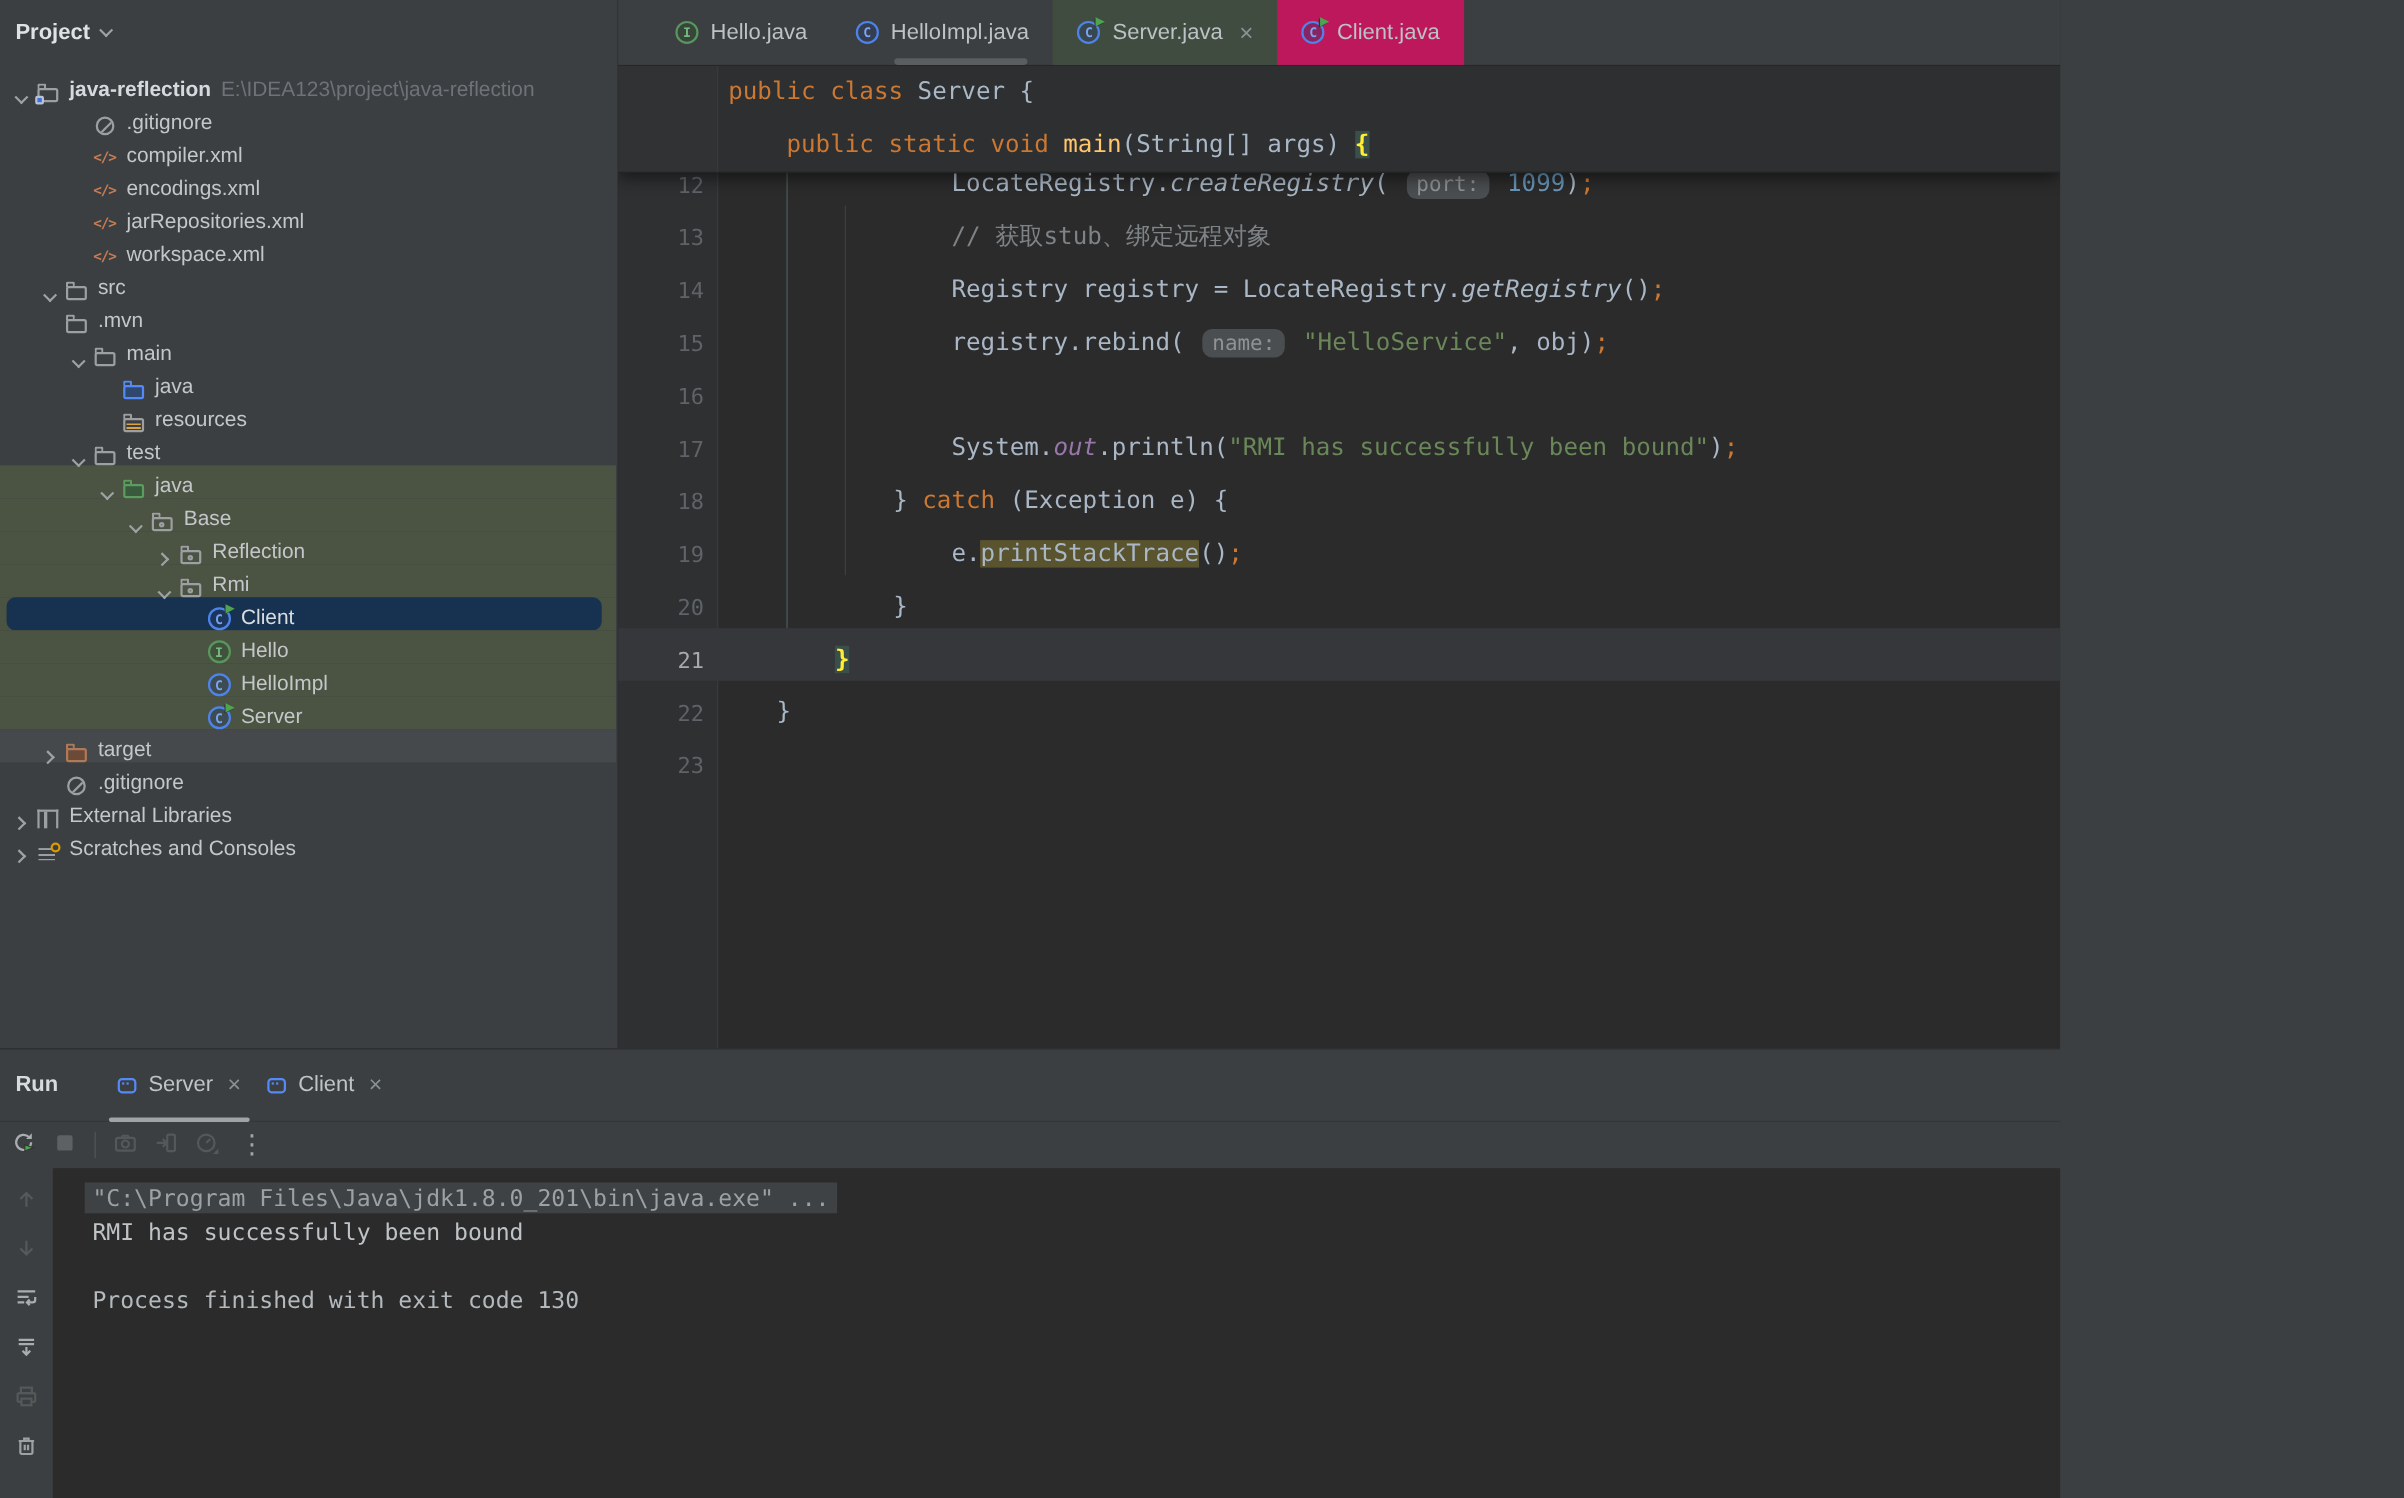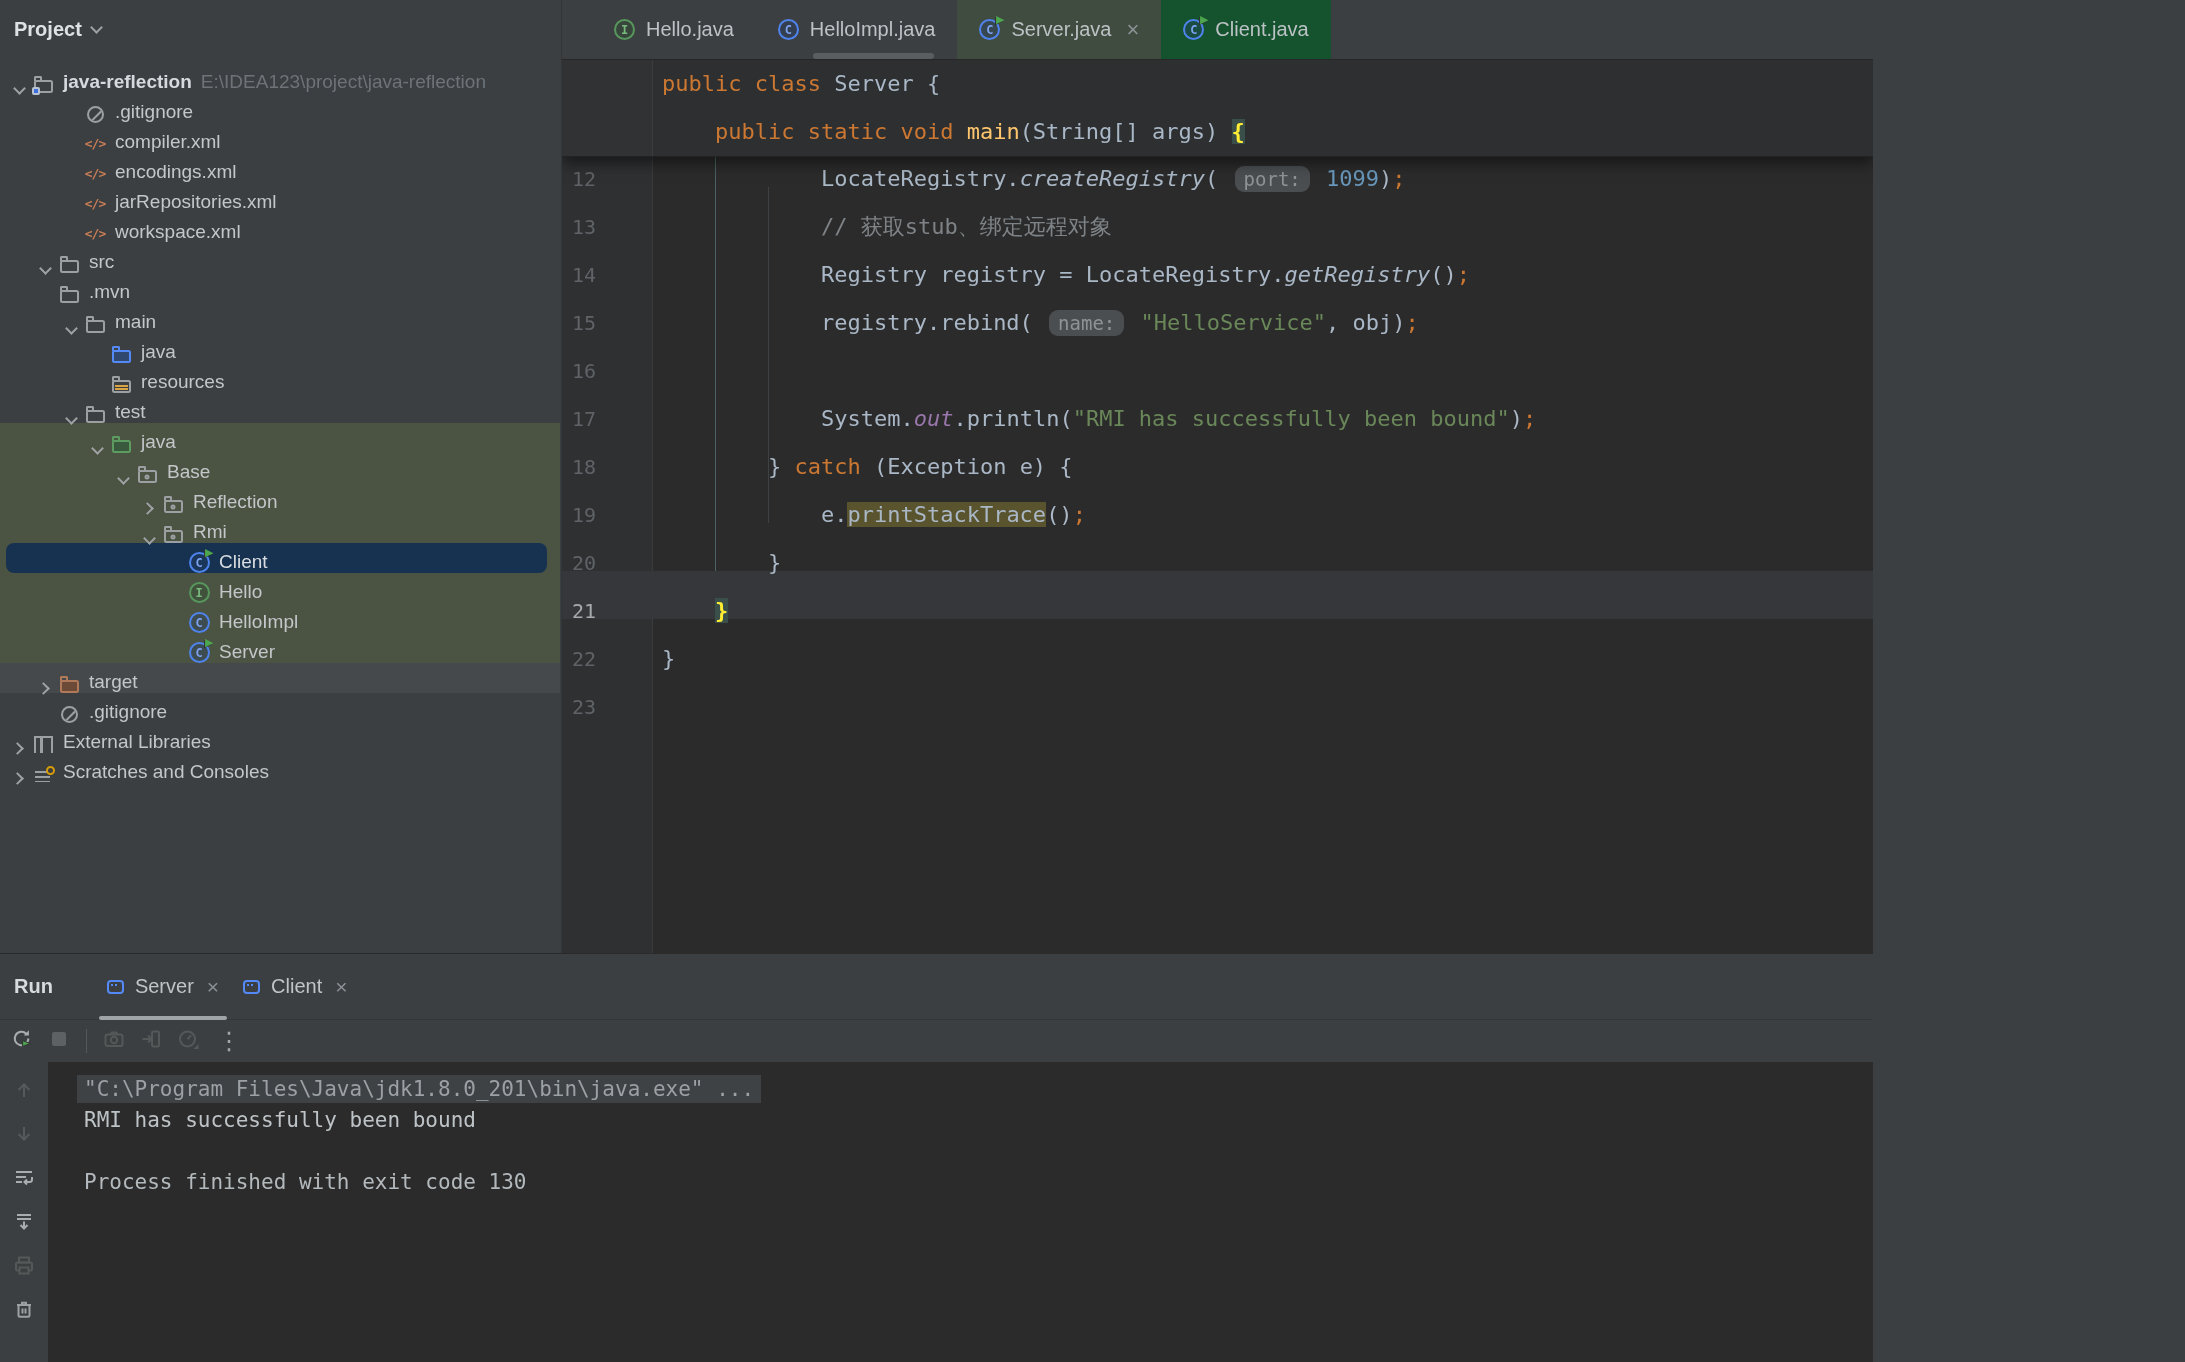--- a/index.html
+++ b/index.html
@@ -66,30 +66,30 @@
   .iic::before { content:"I"; color:#79b97e; font:bold 12px "DejaVu Sans Mono",monospace; }
   .cic.run::after { content:"▶"; position:absolute; right:-6px; top:-8px; color:#4da54d; font-size:11px;
                     text-shadow:-1px 1px 0 #2f3133; }
 
   
   .editor-wrap { position:absolute; left:561px; top:0; right:0; height:953px; background:#2b2b2b; border-left:1px solid #333638; }
   .tabbar { position:relative; height:60px; background:#3c3f41; display:flex; align-items:stretch; padding-left:30px;
             border-bottom:1px solid #272727; box-sizing:border-box; }
   .etab { display:flex; align-items:center; gap:11px; padding:14px 22px; font-size:20px; color:#bcc2c5; }
   .etab.sel { background:#414c41; }
-  .etab.alt { background:#14532d; }
+  .etab.alt { background:#be185d; }
   .tclose { color:#8a9296; font-size:22px; margin-left:4px; }
   .tab-thumb { position:absolute; left:251px; bottom:0; width:121px; height:6px; background:#5a5e60; border-radius:3px; }
 
   .editor { position:absolute; top:60px; left:0; right:0; bottom:0; overflow:hidden; }
   .gutter-bg { position:absolute; left:0; top:0; bottom:0; width:90px; background:#2e3032; border-right:1px solid #3a3c3e; }
   .curline { position:absolute; left:0; right:0; top:511px; height:48px; background:#35373a; }
   .guide1 { position:absolute; left:153px; top:96px;  height:415px; width:1px; background:#4a6360; }
   .guide2 { position:absolute; left:206px; top:127px; height:336px; width:1px; background:#3e4245; }
-  .code-scroll { position:absolute; top:95px; left:0; right:0; }
+  .code-scroll { position:absolute; top:84px; left:0; right:0;padding-left:44px; }
   .crow { display:flex; height:48px; }
   .gut { flex:0 0 90px; box-sizing:border-box; padding-right:56px; display:flex; align-items:center; justify-content:flex-end;
          font:20px "DejaVu Sans Mono",monospace; color:#5f6367; }
   .gut.cur { color:#a6aaad; }
   .ctext { margin:0; padding-left:10px; white-space:pre; font:22px/48px "DejaVu Sans Mono",monospace; color:#a9b7c6; }
   .sticky { position:absolute; top:0; left:0; right:0; height:96px; background:#2d2f31;
             box-shadow:0 6px 14px rgba(0,0,0,.5); border-bottom:1px solid #232323; z-index:5; }
   .sticky .sgut { position:absolute; left:0; top:0; bottom:0; width:90px; background:#303234; border-right:1px solid #3a3c3e; }
   .kw   { color:#cc7832; }
   .meth { color:#ffc66d; }

